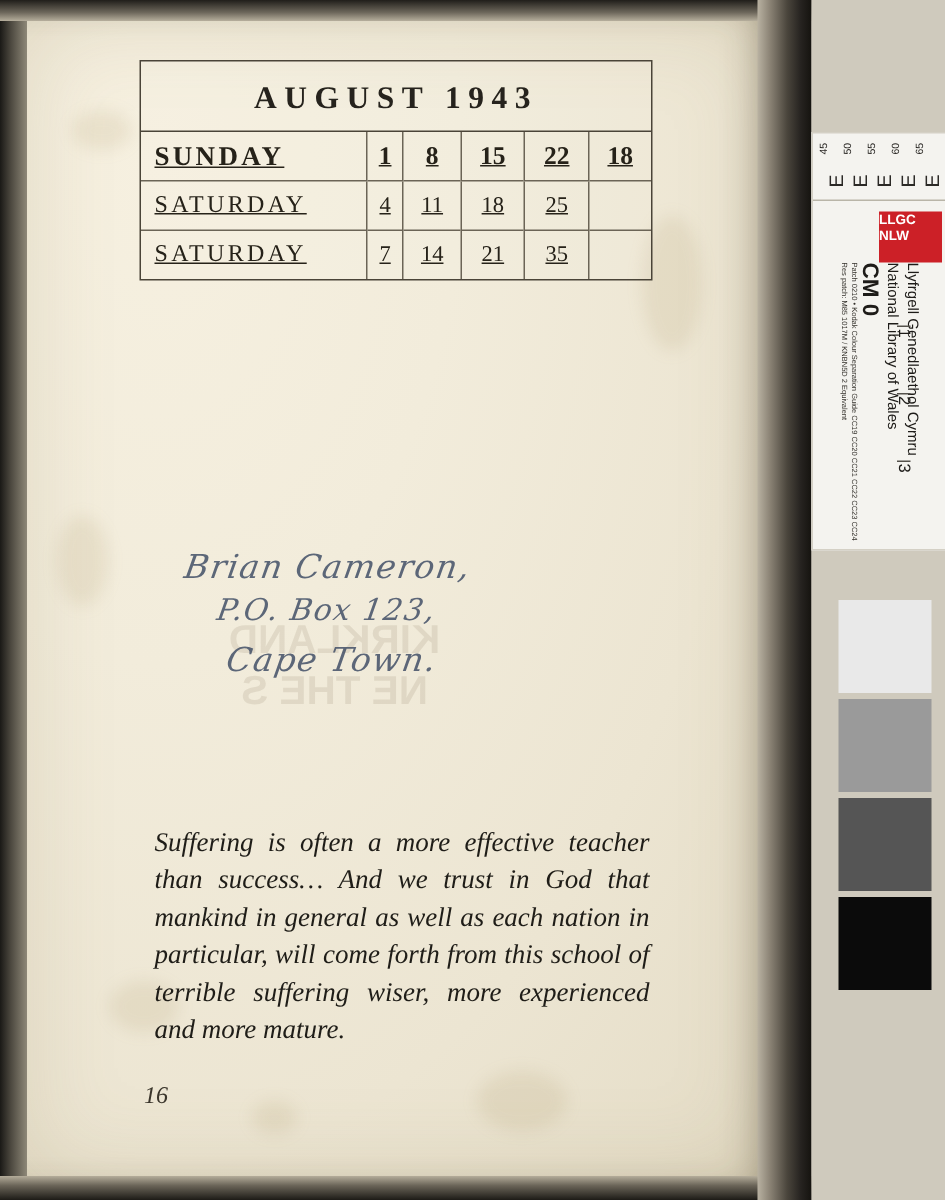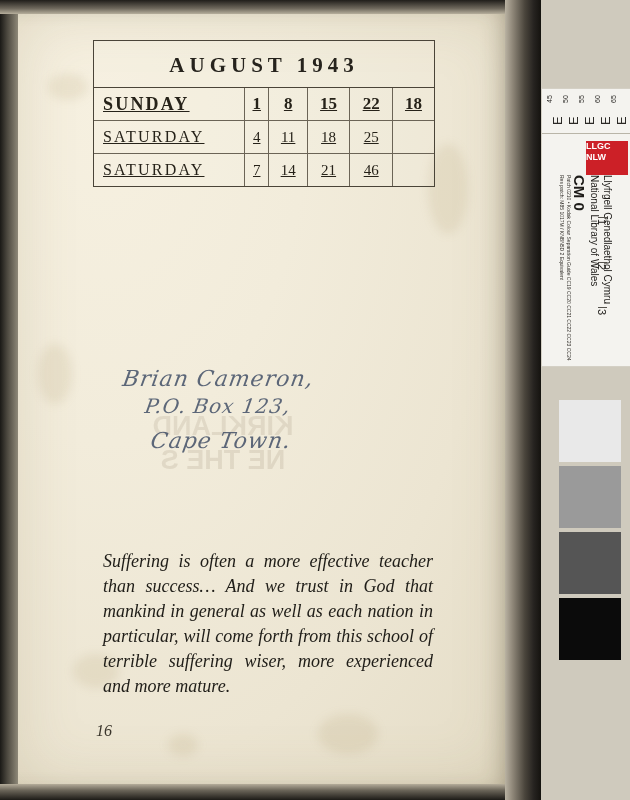--- a/index.html
+++ b/index.html
@@ -363,21 +363,21 @@
           <td>11</td>
           <td>18</td>
           <td>25</td>
           <td></td>
         </tr>
         <tr>
           <td class="daycol">SATURDAY</td>
           <td>7</td>
           <td>14</td>
           <td>21</td>
-          <td>46</td>
+          <td>35</td>
           <td></td>
         </tr>
       </tbody>
         </table>
     </div>
 
     <div id="handwriting">
       <div class="hw-line" id="hw1">Brian Cameron,</div>
       <div class="hw-line" id="hw2">P.O. Box 123,</div>
       <div class="hw-line" id="hw3">Cape Town.</div>

